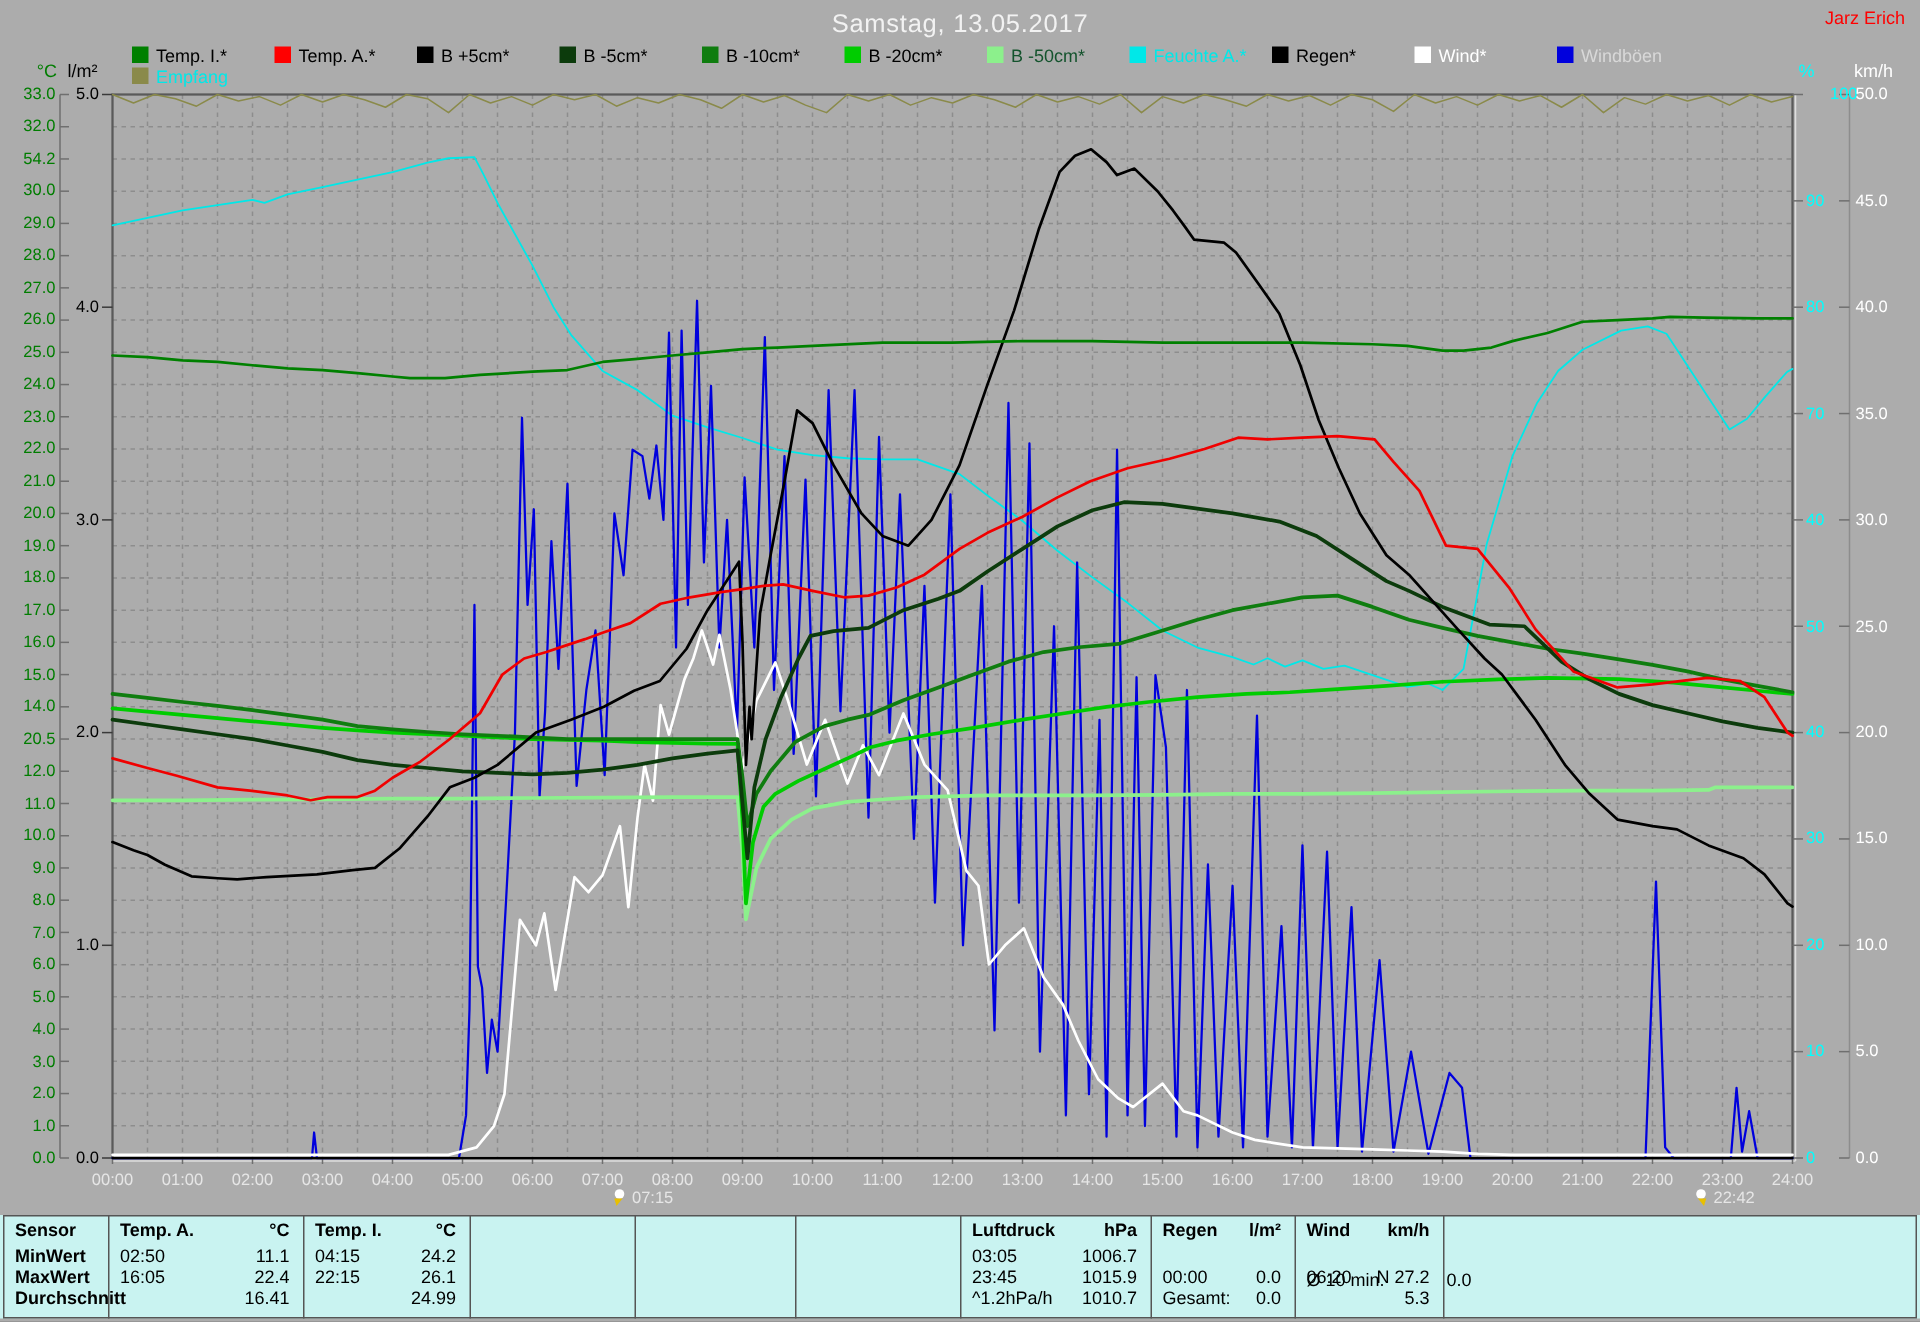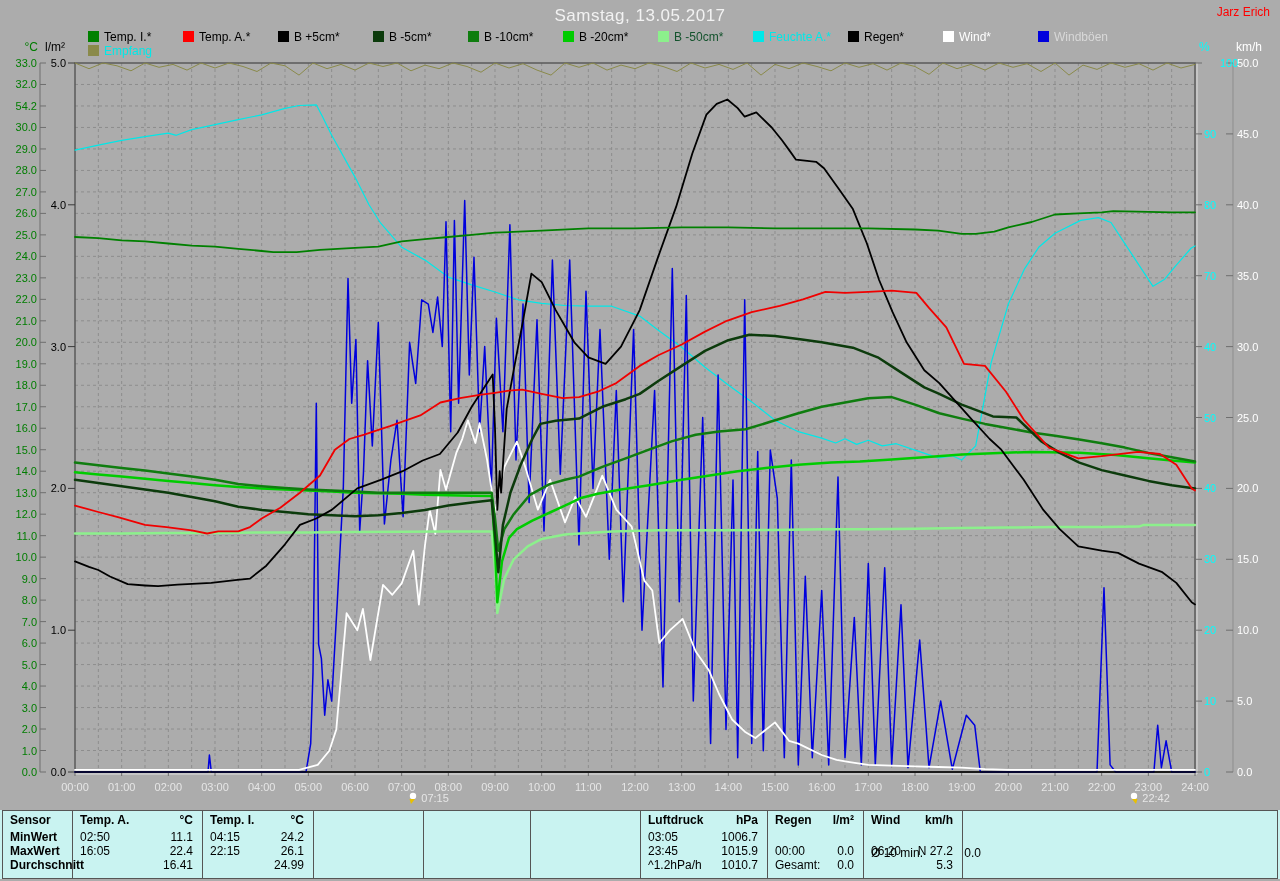--- a/index.html
+++ b/index.html
@@ -244,21 +244,21 @@
       <div class="ticklabel" style="left: 0px; width: 37px; text-align: right; top: 701.545px; color: rgb(0, 125, 0);">3.0</div>
       <div class="ticklabel" style="left: 0px; width: 37px; text-align: right; top: 680.061px; color: rgb(0, 125, 0);">4.0</div>
       <div class="ticklabel" style="left: 0px; width: 37px; text-align: right; top: 658.576px; color: rgb(0, 125, 0);">5.0</div>
       <div class="ticklabel" style="left: 0px; width: 37px; text-align: right; top: 637.091px; color: rgb(0, 125, 0);">6.0</div>
       <div class="ticklabel" style="left: 0px; width: 37px; text-align: right; top: 615.606px; color: rgb(0, 125, 0);">7.0</div>
       <div class="ticklabel" style="left: 0px; width: 37px; text-align: right; top: 594.121px; color: rgb(0, 125, 0);">8.0</div>
       <div class="ticklabel" style="left: 0px; width: 37px; text-align: right; top: 572.636px; color: rgb(0, 125, 0);">9.0</div>
       <div class="ticklabel" style="left: 0px; width: 37px; text-align: right; top: 551.152px; color: rgb(0, 125, 0);">10.0</div>
       <div class="ticklabel" style="left: 0px; width: 37px; text-align: right; top: 529.667px; color: rgb(0, 125, 0);">11.0</div>
       <div class="ticklabel" style="left: 0px; width: 37px; text-align: right; top: 508.182px; color: rgb(0, 125, 0);">12.0</div>
-      <div class="ticklabel" style="left: 0px; width: 37px; text-align: right; top: 486.697px; color: rgb(0, 125, 0);">13.0</div>
+      <div class="ticklabel" style="left: 0px; width: 37px; text-align: right; top: 486.697px; color: rgb(0, 125, 0);">20.5</div>
       <div class="ticklabel" style="left: 0px; width: 37px; text-align: right; top: 465.212px; color: rgb(0, 125, 0);">14.0</div>
       <div class="ticklabel" style="left: 0px; width: 37px; text-align: right; top: 443.727px; color: rgb(0, 125, 0);">15.0</div>
       <div class="ticklabel" style="left: 0px; width: 37px; text-align: right; top: 422.242px; color: rgb(0, 125, 0);">16.0</div>
       <div class="ticklabel" style="left: 0px; width: 37px; text-align: right; top: 400.758px; color: rgb(0, 125, 0);">17.0</div>
       <div class="ticklabel" style="left: 0px; width: 37px; text-align: right; top: 379.273px; color: rgb(0, 125, 0);">18.0</div>
       <div class="ticklabel" style="left: 0px; width: 37px; text-align: right; top: 357.788px; color: rgb(0, 125, 0);">19.0</div>
       <div class="ticklabel" style="left: 0px; width: 37px; text-align: right; top: 336.303px; color: rgb(0, 125, 0);">20.0</div>
       <div class="ticklabel" style="left: 0px; width: 37px; text-align: right; top: 314.818px; color: rgb(0, 125, 0);">21.0</div>
       <div class="ticklabel" style="left: 0px; width: 37px; text-align: right; top: 293.333px; color: rgb(0, 125, 0);">22.0</div>
       <div class="ticklabel" style="left: 0px; width: 37px; text-align: right; top: 271.848px; color: rgb(0, 125, 0);">23.0</div>

